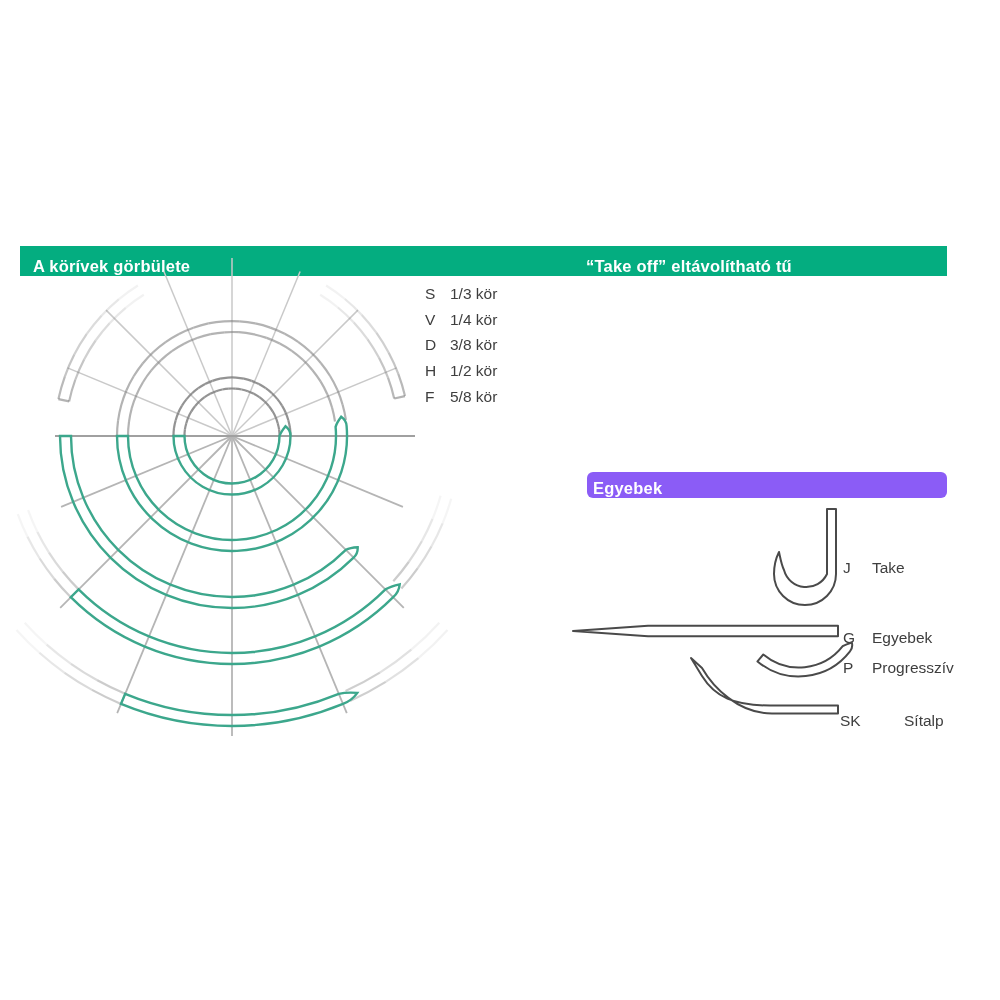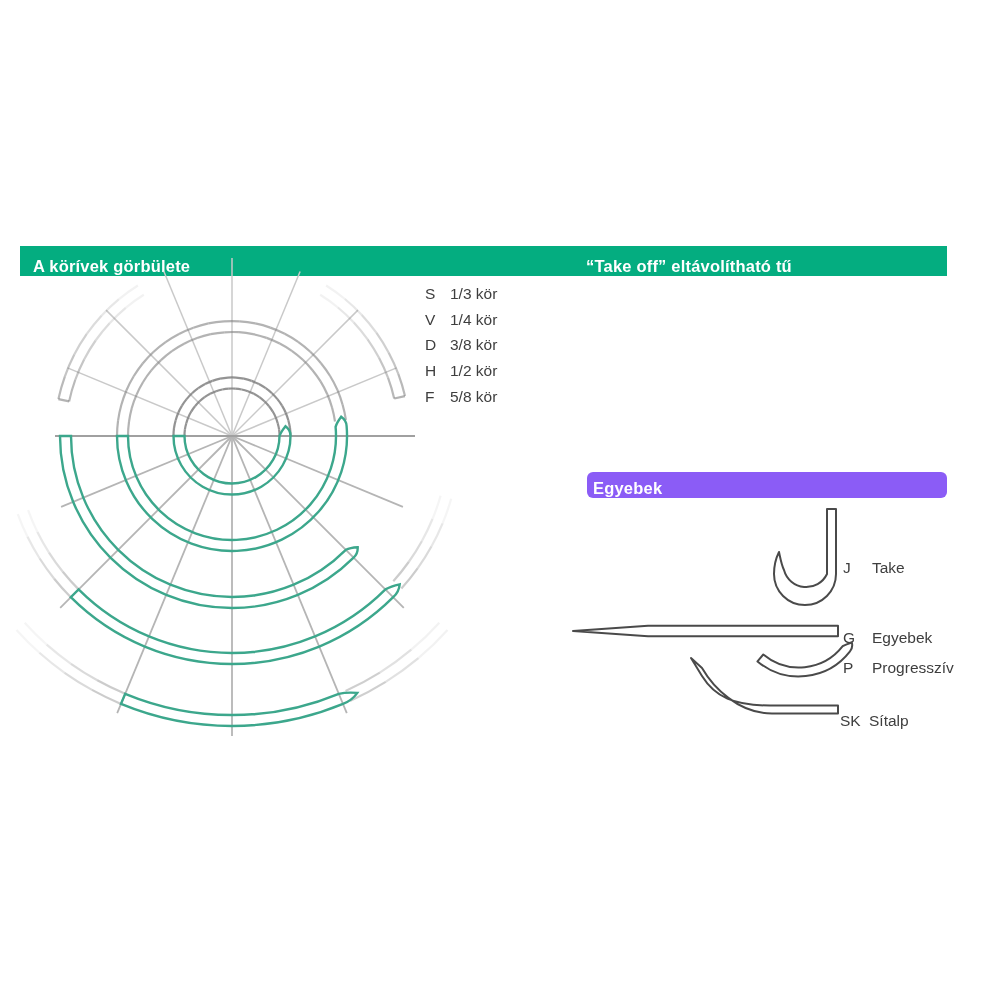--- a/index.html
+++ b/index.html
@@ -67,21 +67,21 @@
         <span>Take</span>
       </div>
       <div class="eglabel" style="left: 843px; top: 629px;">
         <span class="code">G</span>
         <span>Egyebek</span>
       </div>
       <div class="eglabel" style="left: 843px; top: 659px;">
         <span class="code">P</span>
         <span>Progresszív</span>
       </div>
-      <div class="eglabel" style="left: 840px; top: 712px;">
+      <div class="eglabel" style="left: 840px; top: 712px; gap: 35px;">
         <span class="code">SK</span>
         <span>Sítalp</span>
       </div>
     </div>
 
   <svg id="diagram-svg" width="1000" height="1000" viewBox="0 0 1000 1000">
       <line x1="232" y1="436" x2="396.5" y2="367.9" stroke="#c9c9c9" stroke-width="1.5"></line>
       <line x1="232" y1="436" x2="357.9" y2="310.1" stroke="#c9c9c9" stroke-width="1.5"></line>
       <line x1="232" y1="436" x2="300.1" y2="271.5" stroke="#c9c9c9" stroke-width="1.5"></line>
       <line x1="232" y1="436" x2="232.0" y2="258.0" stroke="#c9c9c9" stroke-width="1.5"></line>

